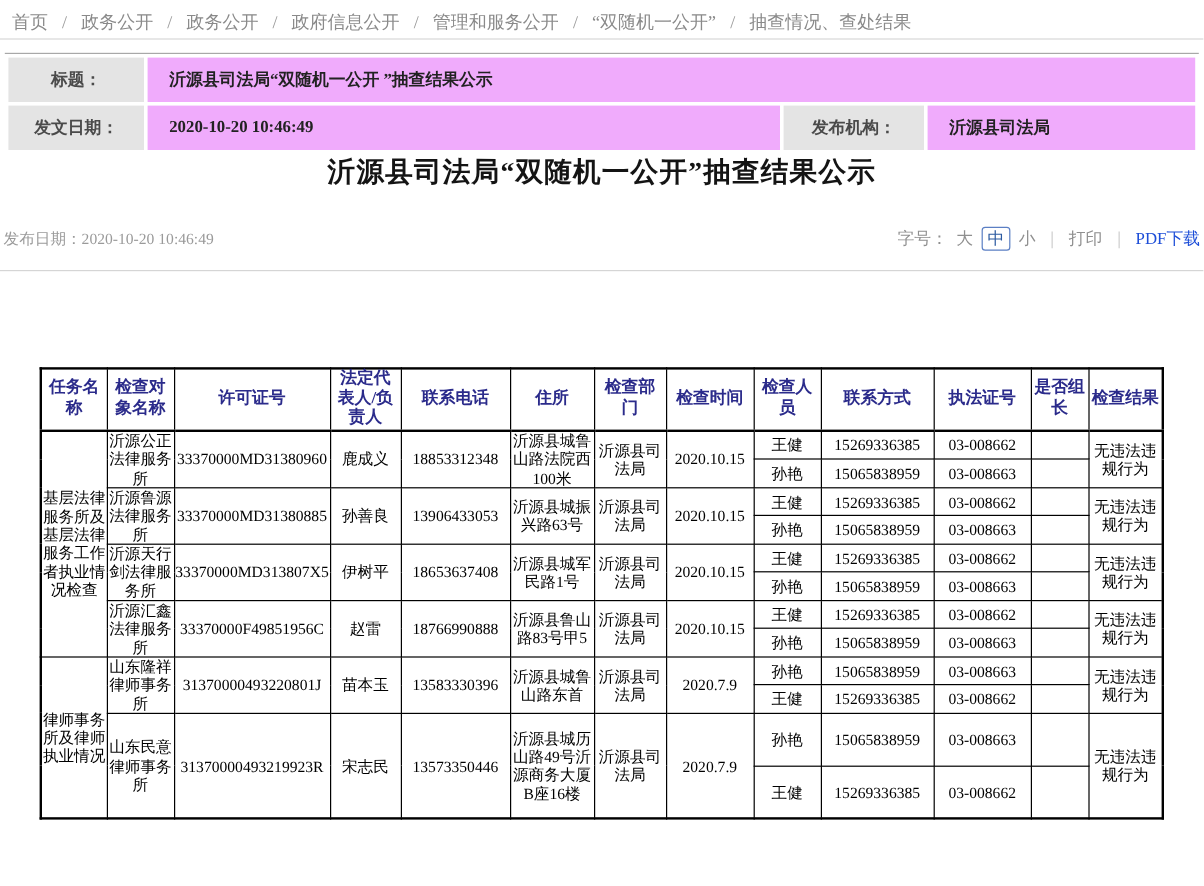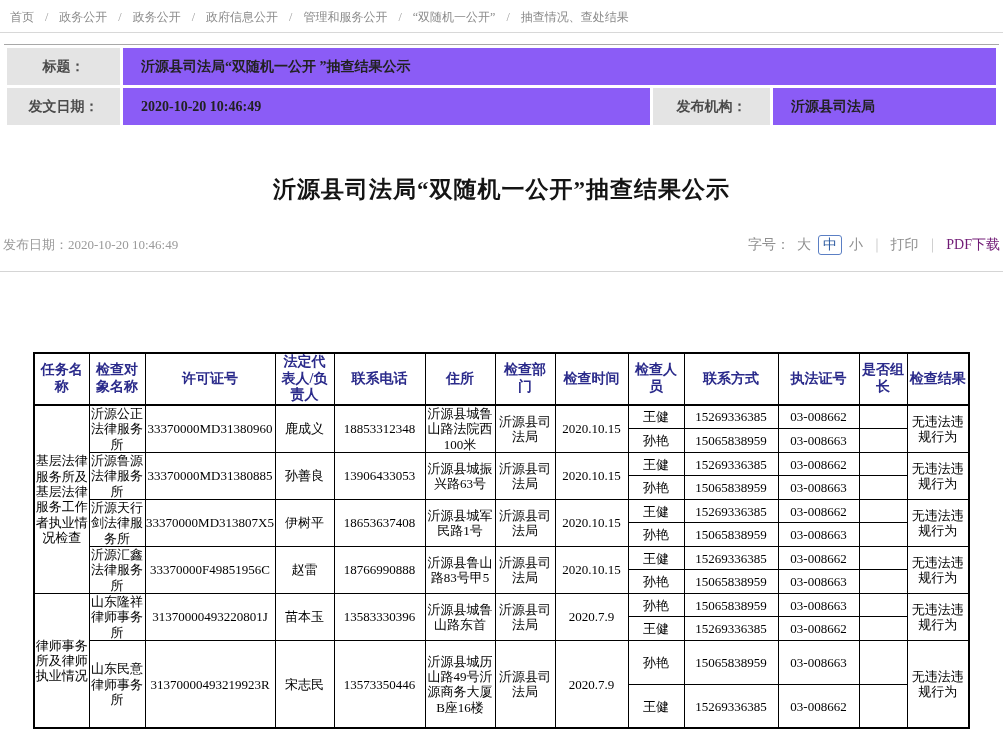--- a/index.html
+++ b/index.html
@@ -1,44 +1,44 @@
 <!DOCTYPE html>
 <html><head>
 <meta charset="utf-8">
 <style>
   * { box-sizing: border-box; margin: 0; padding: 0; }
   html,body { width:1003px; height:738px; overflow:hidden; background:#fff;
     font-family:"Liberation Serif","DejaVu Serif",serif; }
 
   
-  .breadcrumb { height:33px; padding:9px 0 0 8px; font-size:12px; color:#8a8a8a;
+  .breadcrumb { height:33px; padding:9px 0 0 8px; font-size:15px; color:#8a8a8a;
     border-bottom:1px solid #d8d8d8; white-space:nowrap; }
   .breadcrumb a { color:#8a8a8a; text-decoration:none; margin:0 2px; cursor:pointer; }
   .breadcrumb .sep { color:#9a9a9a; margin:0 6px; }
 
   
   .meta-wrap { margin:11px 4px 0 4px; border-top:1px solid #a8a8a8;font-weight:bold; }
   table.meta { width:100%; border-collapse:separate; border-spacing:3px; table-layout:fixed; }
   table.meta td { height:37px; font-size:14px; vertical-align:middle; }
   table.meta td.lbl { background:#e4e4e4; text-align:center; color:#4a4a4a; }
-  table.meta td.val { background:#8b5cf6; padding-left:18px; color:#222; }
-
-  
-  h1.title { margin-top:46px; text-align:center; font-size:23px; font-weight:700;
+  table.meta td.val { background:#f0abfc; padding-left:18px; color:#222; }
+
+  
+  h1.title { text-align:center; font-size:23px; font-weight:700;
     color:#141414; letter-spacing:1px; }
   .pubrow { margin:30px 3px 0 3px; display:flex; justify-content:space-between;
     align-items:center; font-size:13px; color:#9a9a9a;gap:36px; }
   .tools { display:flex; align-items:center; gap:7px; color:#8f8f8f; font-size:14px; }
   .tools a { text-decoration:none; cursor:pointer; }
   .tools a.fs { color:#8f8f8f; }
   .tools a.fs.active { color:#2c5aa0; border:1px solid #5b7fc4; border-radius:3px;
     padding:0 4px; }
   .tools .bar { color:#c9c9c9; }
   .tools a.print { color:#8f8f8f; }
-  .tools a.pdf { color:#701a75; }
+  .tools a.pdf { color:#1d4ed8; }
   .rule { margin-top:16px; border-bottom:1px solid #d5d5d5; }
 
   
   table.insp { margin:80px 0 0 33px; width:935px; border-collapse:collapse;
     table-layout:fixed; border:2px solid #000; }
   table.insp th, table.insp td { border:1px solid #000; text-align:center;
     vertical-align:middle; padding:0; line-height:1.18; word-break:break-all; }
   table.insp th { color:#2b2b8b; font-weight:700; font-size:14px; height:52px;
     padding:0 2px; border-bottom-width:2px; }
   table.insp td { font-size:13px; color:#000; height:21px; }

